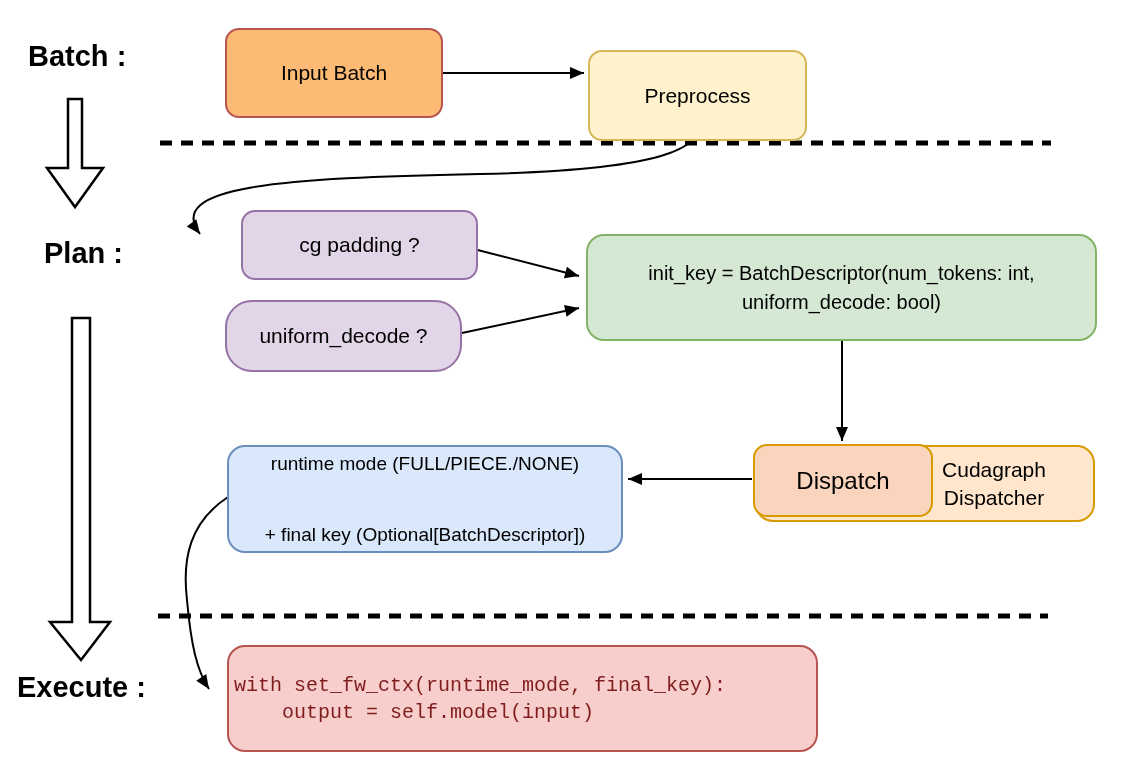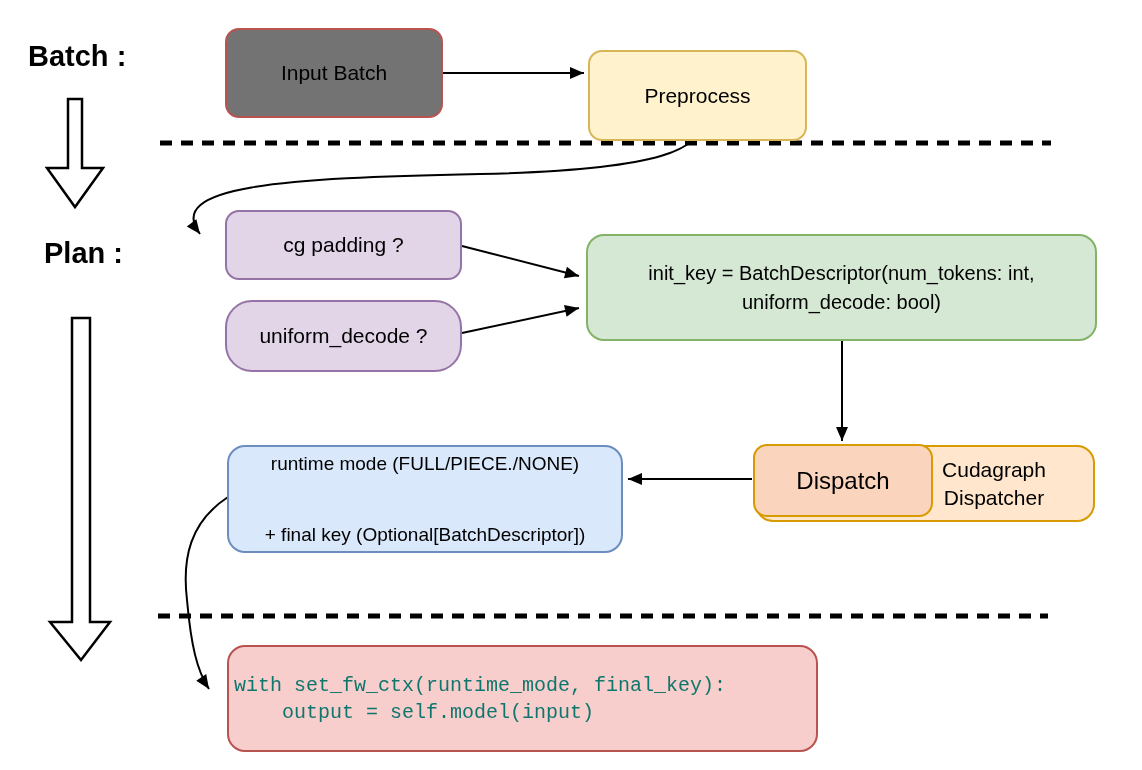--- a/index.html
+++ b/index.html
@@ -14,35 +14,35 @@
   .lbl-plan    { left:44px;  top:237px; }
   .lbl-execute { left:17px;  top:671px; }
 
   .node {
     position:absolute; box-sizing:border-box; border:2px solid #000;
     display:flex; flex-direction:column; align-items:center; justify-content:center;
     text-align:center; font-size:21px; line-height:28px;
   }
   .r14 { border-radius:14px; } .r18 { border-radius:18px; }
 
-  .n-input-batch { left:225px; top:28px;  width:218px; height:90px;  background:#737373; border-color:#b85450; }
+  .n-input-batch { left:225px; top:28px;  width:218px; height:90px;  background:#fdba74; border-color:#b85450; }
   .n-preprocess  { left:588px; top:27px;  width:219px; height:91px;  background:#fff2cc; border-color:#d6b656;margin-top:23px; }
-  .n-cg-padding  { left:225px; top:210px; width:237px; height:70px;  background:#e1d5e7; border-color:#9673a6; }
+  .n-cg-padding  { left:241px; top:210px; width:237px; height:70px;  background:#e1d5e7; border-color:#9673a6; }
   .n-uniform     { left:225px; top:300px; width:237px; height:72px;  background:#e1d5e7; border-color:#9673a6;border-radius:27px; }
   .n-init-key    { left:586px; top:226px; width:511px; height:107px; background:#d5e8d4; border-color:#82b366; font-size:20px; line-height:29px;margin-top:8px; }
   .n-cuda-outer  { left:755px; top:445px; width:340px; height:77px; background:#ffe6cc; border-color:#d79b00;
                    align-items:flex-end; justify-content:center; padding-right:14px; }
   .n-cuda-outer .inner-text { width:170px; text-align:center; }
   .n-dispatch    { left:753px; top:444px; width:180px; height:73px;  background:#fad4bc; border-color:#d79b00; font-size:24px; }
   .n-runtime     { left:227px; top:445px; width:396px; height:108px; background:#dae8fc; border-color:#6c8ebf; font-size:19px; line-height:27px;gap:44px; }
   .n-exec-code   { left:227px; top:645px; width:591px; height:107px; background:#f8cecc; border-color:#b85450;
                    align-items:flex-start; justify-content:center; }
   .code-line {
     font-family:"Liberation Mono","DejaVu Sans Mono",monospace;
-    font-size:20px; line-height:27px; color:#0f766e; white-space:pre; padding-left:5px;
+    font-size:20px; line-height:27px; color:#7f1d1d; white-space:pre; padding-left:5px;
   }
 </style>
 </head>
 <body>
 
 <div class="canvas">
 
   <svg class="connector-layer" viewBox="0 0 1142 770" xmlns="http://www.w3.org/2000/svg">
     <defs>
       <marker id="arrowhead" markerUnits="userSpaceOnUse" markerWidth="16" markerHeight="14" refX="15" refY="7" orient="auto">
@@ -60,20 +60,21 @@
     <path d="M 700 118 C 706 148 665 170 480 174 C 280 178 164 186 200 234" fill="none" stroke="#000" stroke-width="2" marker-end="url(#arrowhead)"></path>
     <line x1="462" y1="246" x2="579" y2="276" stroke="#000" stroke-width="2" marker-end="url(#arrowhead)"></line>
     <line x1="462" y1="333" x2="579" y2="308" stroke="#000" stroke-width="2" marker-end="url(#arrowhead)"></line>
     <line x1="842" y1="333" x2="842" y2="441" stroke="#000" stroke-width="2" marker-end="url(#arrowhead)"></line>
     <line x1="752" y1="479" x2="628" y2="479" stroke="#000" stroke-width="2" marker-end="url(#arrowhead)"></line>
     <path d="M 228 497 C 190 522 182 558 187 600 C 191 645 197 671 209 689" fill="none" stroke="#000" stroke-width="2" marker-end="url(#arrowhead)"></path>
   </svg>
 
   <div class="phase-label lbl-input">Batch :</div>
   <div class="phase-label lbl-plan">Plan :</div>
+  <div class="phase-label lbl-execute">Execute :</div>
 
   <div class="node r14 n-input-batch">
     <span>Input Batch</span>
   </div>
 
   <div class="node r14 n-preprocess">
     <span>Preprocess</span>
   </div>
 
   <div class="node r14 n-cg-padding">

